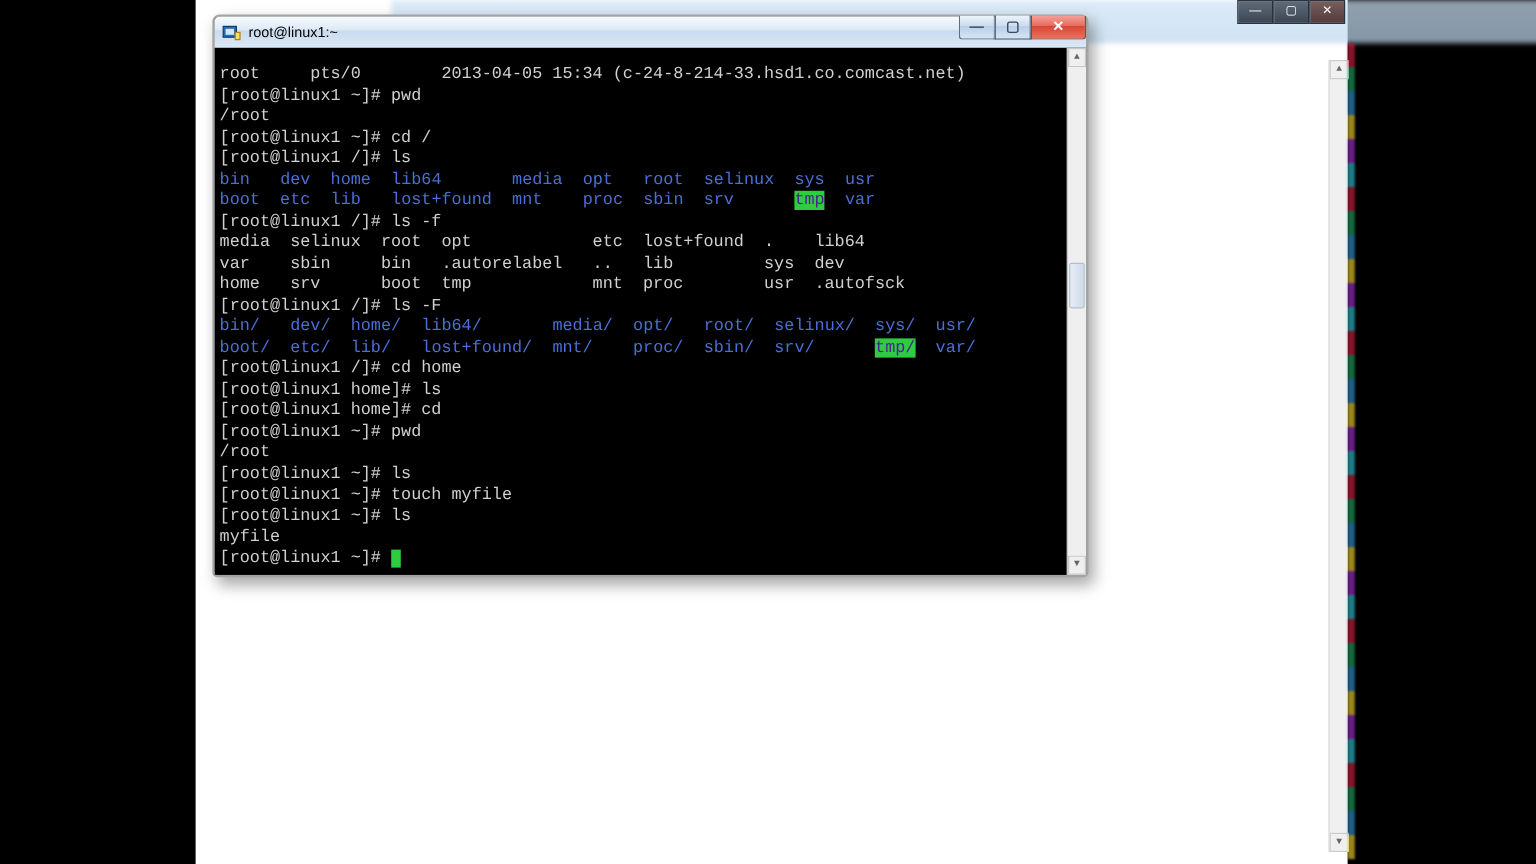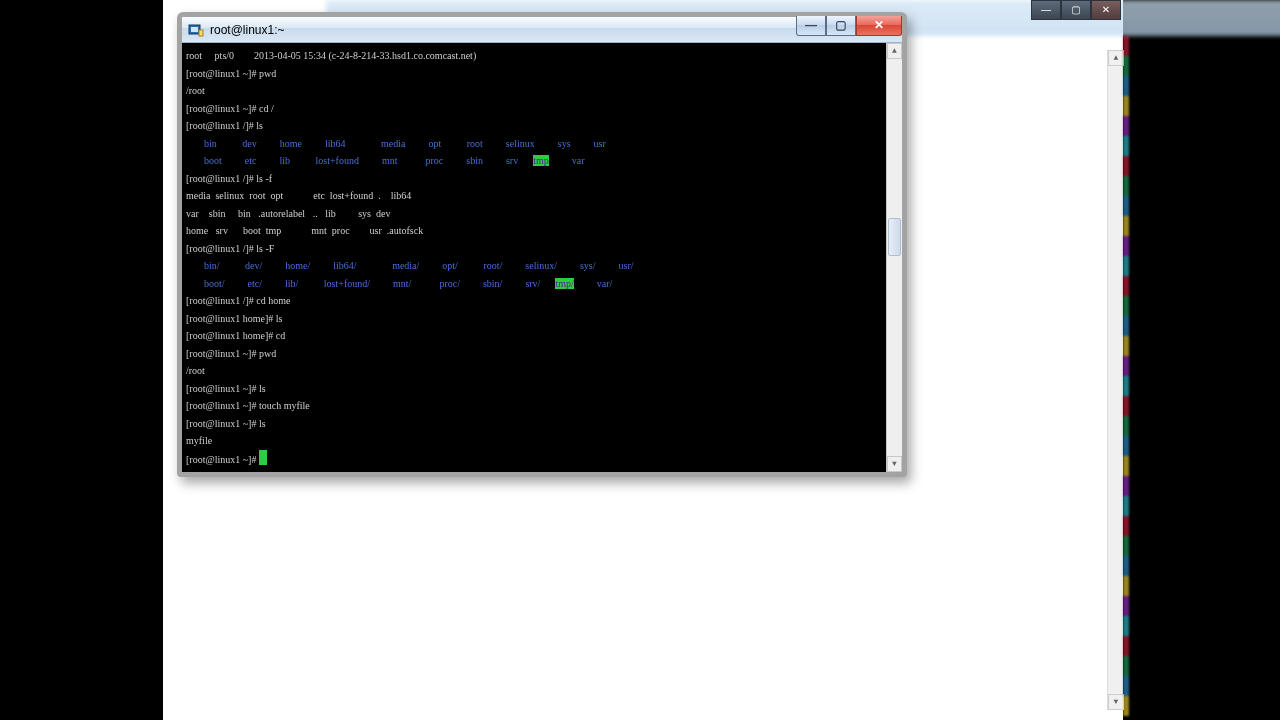--- a/index.html
+++ b/index.html
@@ -71,21 +71,21 @@
     filter: blur(1px);
     opacity: 0.6;
   }
 
   
   .terminal-window {
     position: absolute;
     left: 177px; top: 12px;
     width: 730px;
     background: #fff;
-    border: 5px solid #a3a3a3;
+    border: 2px solid #a3a3a3;
     border-radius: 6px 6px 4px 4px;
     box-shadow: 4px 6px 12px rgba(0,0,0,0.35);
     z-index: 10;
   }
   .titlebar {
     height: 26px;
     background: linear-gradient(#f7fbff,#dbe8f4 45%,#c8dbee 46%,#dbe8f4);
     border-bottom: 1px solid #9ab4cf;
     border-radius: 6px 6px 0 0;
     display: flex;
@@ -133,24 +133,24 @@
   .terminal-body-wrap {
     display: flex;
     background: #000;
     border-radius: 0 0 3px 3px;
     padding: 0;
   }
   .terminal-body {
     flex: 1;
     background: #000;
     color: #d0d0d0;
-    font-family: Liberation Serif, serif;
-    font-size: 10px;
+    font-family: Liberation Mono, monospace;
+    font-size: 14px;
     line-height: 17.5px;
-    padding: 4px 4px 4px 4px;
+    padding: 14px 4px 4px 4px;
     white-space: pre;
     overflow: hidden;
     min-height: 420px;
   }
   .term-scroll {
     width: 16px;
     background: #efefef;
     display: flex;
     flex-direction: column;
     border-left: 1px solid #c8c8c8;
@@ -172,21 +172,21 @@
     position: absolute;
     left: 1px; right: 1px;
     top: 40%;
     height: 38px;
     background: linear-gradient(to right,#e6eef7,#cfdae8);
     border: 1px solid #aebfd3;
     border-radius: 2px;
   }
 
   .line { display: block; }
-  .dir { color: #4a6fd6; margin-left: 18px; }
+  .dir { color: #4a6fd6; }
   .hl { background: #2ecc40; color: #4c1d95; }
   .cursor-block {
     display: inline-block;
     width: 8px; height: 15px;
     background: #2ecc40;
     vertical-align: text-bottom;
   }
   .text-caret {
     display: inline-block;
     width: 1px; height: 16px;

